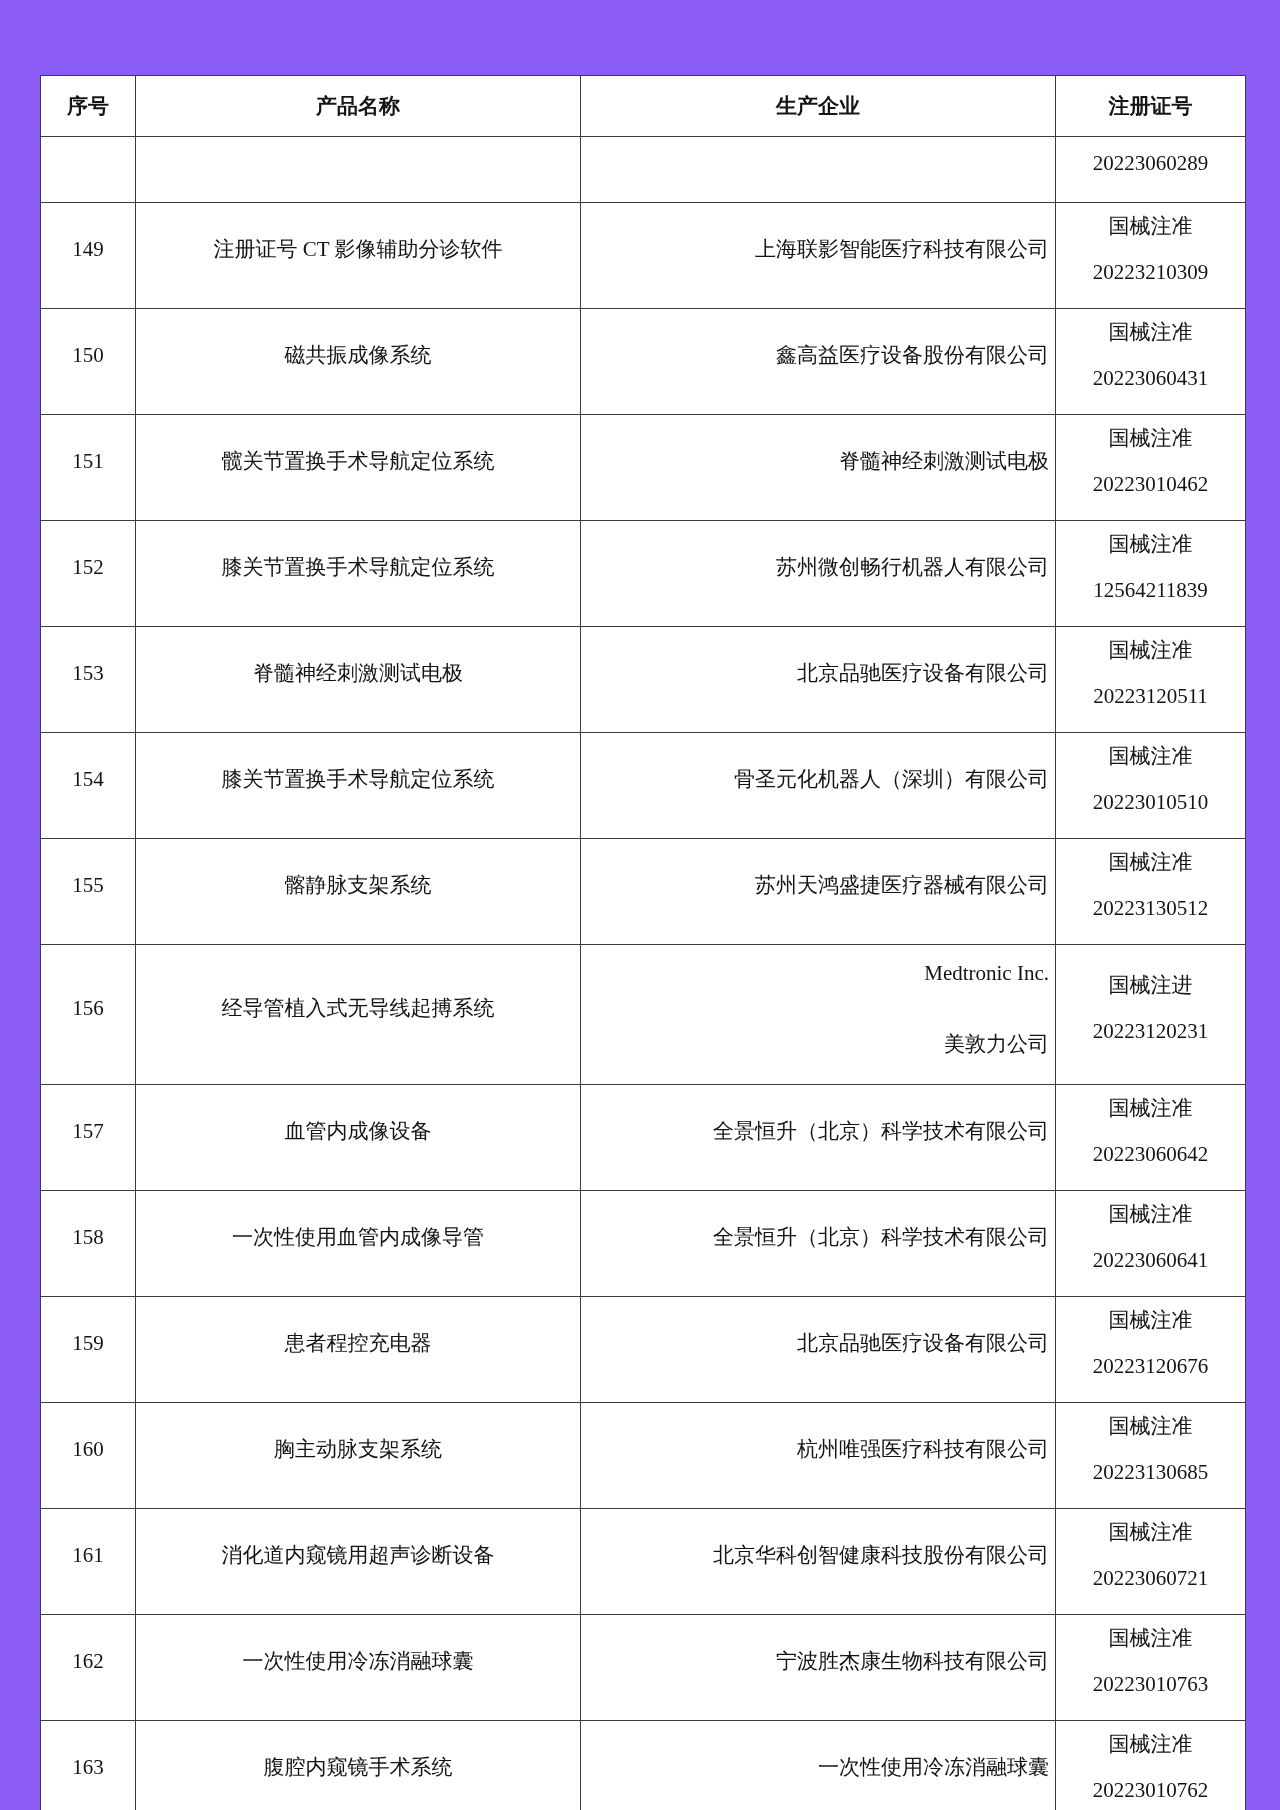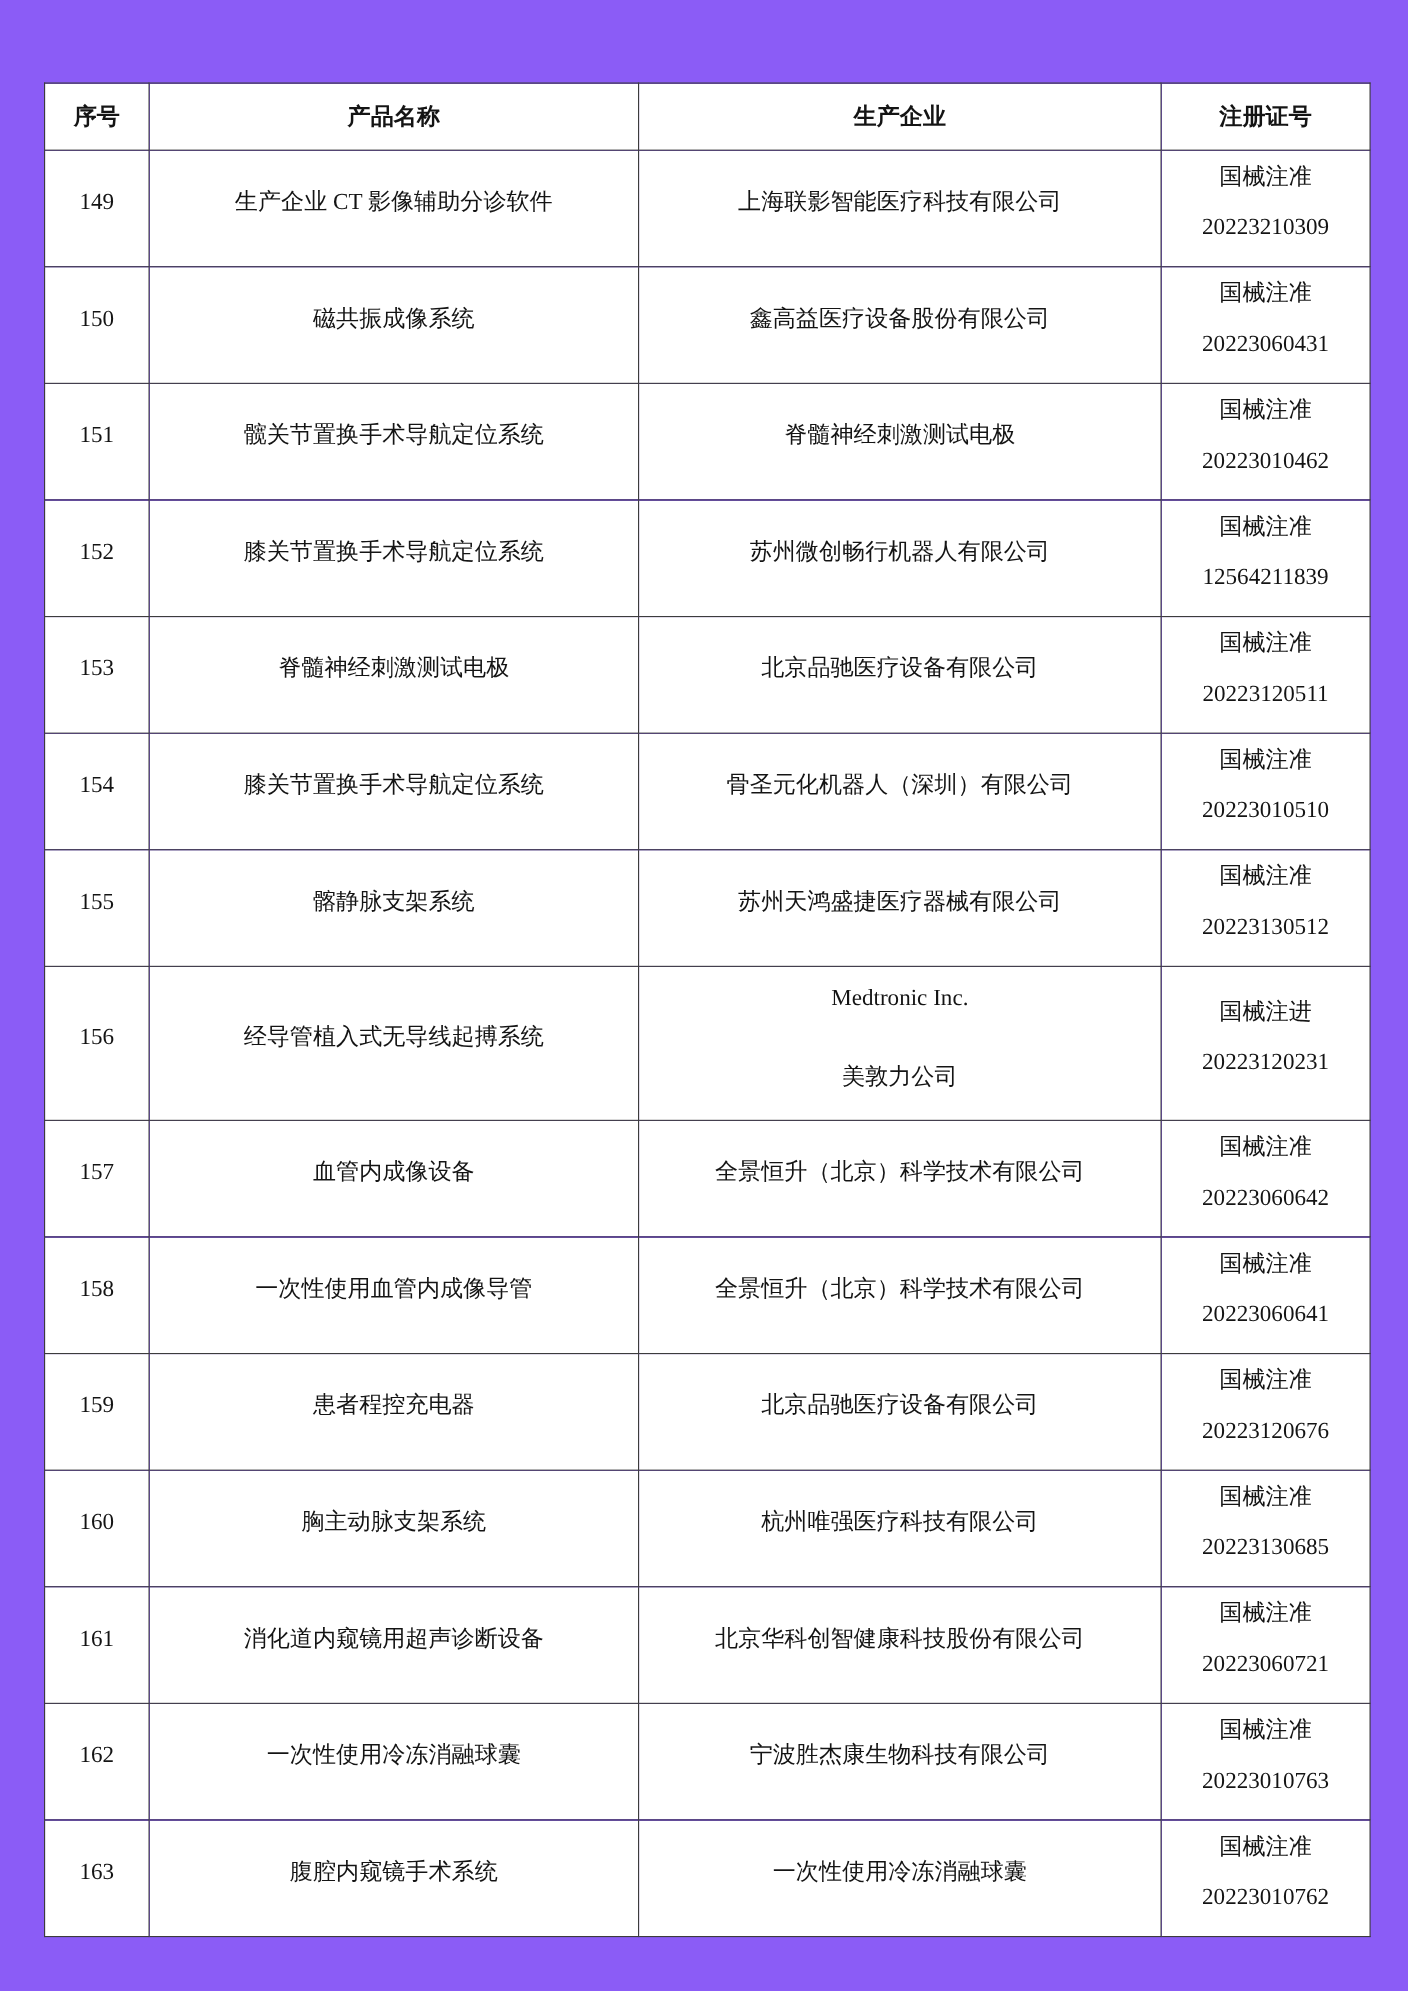--- a/index.html
+++ b/index.html
@@ -51,20 +51,21 @@
   td.cell-top {
     vertical-align: top;
     padding-top: 3px;
     padding-bottom: 0;
   }
   td.cell-top .cert-block {
     line-height: 42px;
   }
   .mfr-line {
     line-height: 28px;
+    text-align: right;
   }
   .mfr-line + .mfr-line {
     margin-top: 43px;
   }
   .page-number {
     position: absolute;
     top: 1668px;
     left: 0;
     width: 1280px;
     text-align: center;
@@ -88,23 +89,33 @@
     <thead>
       <tr>
         <th>序号</th>
         <th>产品名称</th>
         <th>生产企业</th>
         <th>注册证号</th>
       </tr>
     </thead>
     <tbody id="table-body">
 
+    <tr style="height: 66px;">
+          <td></td>
+          <td></td>
+          <td></td>
+          <td class="cell-top">
+            <div class="cert-block">
+              <div>20223060289</div>
+            </div>
+          </td>
+        </tr>
         <tr style="height: 90px;">
           <td>149</td>
-          <td>生产企业 CT 影像辅助分诊软件</td>
+          <td>注册证号 CT 影像辅助分诊软件</td>
           <td>
             <div class="mfr-line">上海联影智能医疗科技有限公司</div>
           </td>
           <td>
             <div class="cert-block">
               <div>国械注准</div>
               <div>20223210309</div>
             </div>
           </td>
         </tr>

